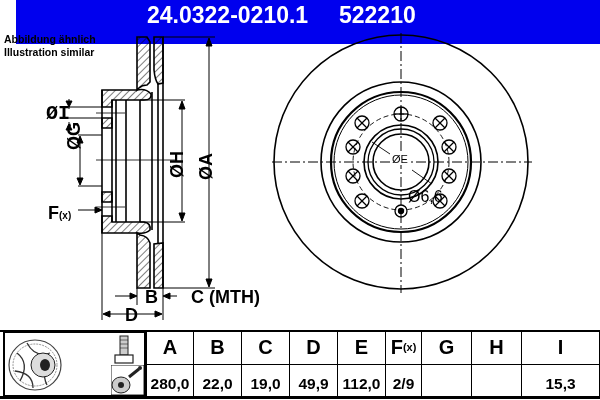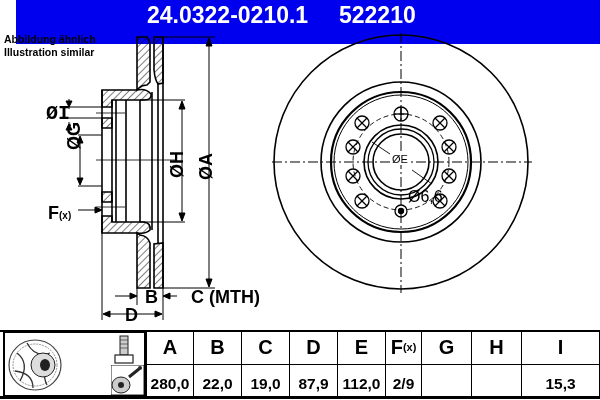--- a/index.html
+++ b/index.html
@@ -211,21 +211,21 @@
   <div class="col" style="width:48px">
       <div class="h">B</div>
       <div class="v">22,0</div>
     </div>
   <div class="col" style="width:48px">
       <div class="h">C</div>
       <div class="v">19,0</div>
     </div>
   <div class="col" style="width:48px">
       <div class="h">D</div>
-      <div class="v">87,9</div>
+      <div class="v">49,9</div>
     </div>
   <div class="col" style="width:48px">
       <div class="h">E</div>
       <div class="v">112,0</div>
     </div>
   <div class="col" style="width:36px">
       <div class="h">
         <span>F</span>
         <sub>(x)</sub>
       </div>

